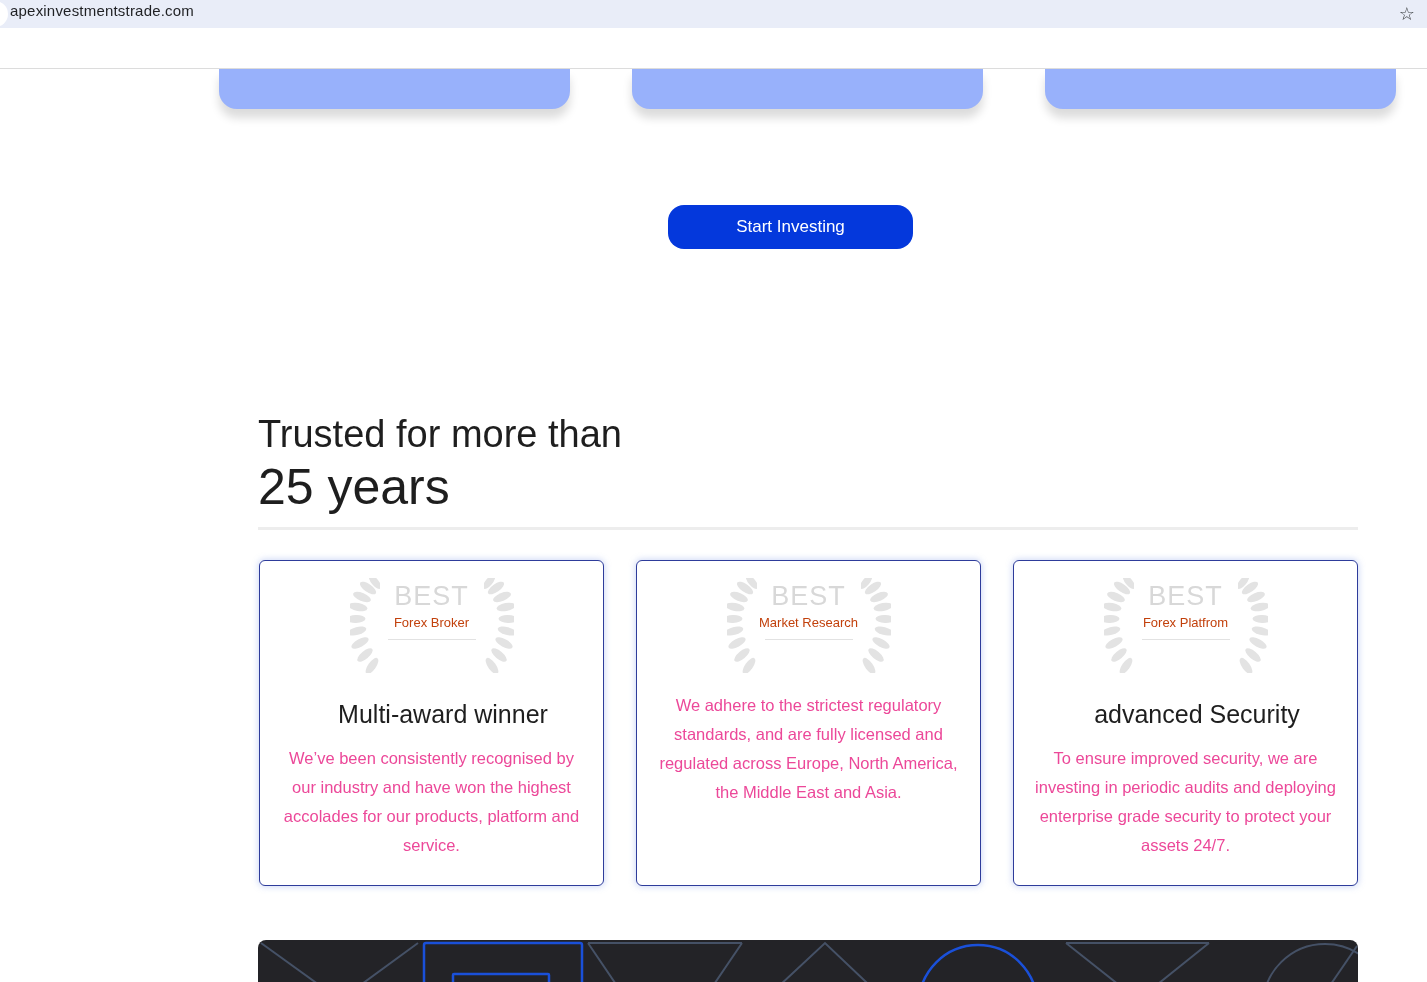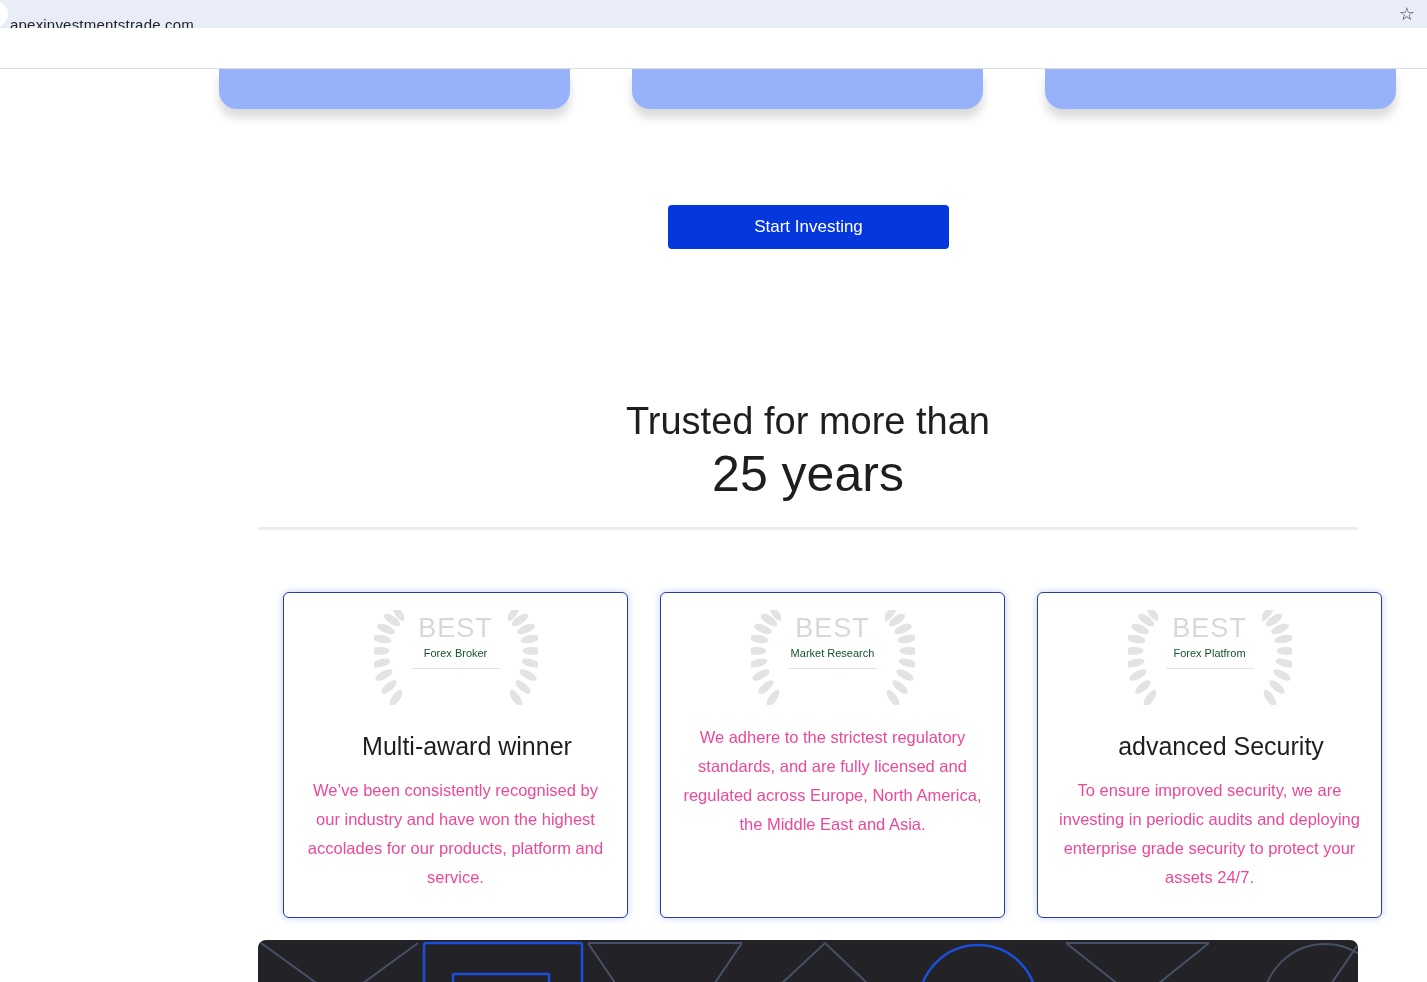--- a/index.html
+++ b/index.html
@@ -12,21 +12,21 @@
   
   .browser-bar{
     position:absolute;left:0;top:0;width:1427px;height:28px;
     background:#e9edf8;display:flex;align-items:center;
   }
   .omnibox-circle{
     position:absolute;left:-18px;top:1px;width:26px;height:26px;
     border-radius:50%;background:#ffffff;
   }
   .url-text{
-    position:absolute;left:10px;top:16px;
+    position:absolute;left:10px;top:2px;
     font-size:15px;color:#1f2023;letter-spacing:.2px;
   }
   .star{
     position:absolute;right:12px;top:2px;
     font-size:18px;color:#3c4043;line-height:24px;cursor:pointer;
   }
   
   .header-band{
     position:absolute;left:0;top:28px;width:1427px;height:40px;
     background:#ffffff;border-bottom:1px solid #dcdcdc;z-index:3;
@@ -35,58 +35,58 @@
   .top-card{
     position:absolute;top:69px;width:351px;height:40px;
     background:#98b1fb;border-radius:0 0 18px 18px;
     box-shadow:0 9px 10px rgba(0,0,0,0.14);
   }
   .top-card.c1{left:219px;}
   .top-card.c2{left:632px;}
   .top-card.c3{left:1045px;}
   
   .cta-button{
-    position:absolute;left:668px;top:205px;width:281px;height:44px;
-    background:#0438dc;border:none;border-radius:4px;
+    position:absolute;left:668px;top:205px;width:245px;height:44px;
+    background:#0438dc;border:none;border-radius:16px;
     color:#ffffff;font-size:17px;font-family:"Liberation Sans",sans-serif;
     display:flex;align-items:center;justify-content:center;cursor:pointer;
   }
   
   .trusted{
-    position:absolute;left:258px;top:398px;width:1100px;
-    text-align:center;color:#1e1e1e;
+    position:absolute;left:258px;top:411px;width:1100px;
+    color:#1e1e1e;
   }
   .trusted .l1{font-size:38px;line-height:46px;font-weight:400;}
   .trusted .l2{font-size:50px;line-height:60px;font-weight:400;}
   .divider{
     position:absolute;left:258px;top:527px;width:1100px;height:3px;
     background:#ededed;
   }
   
   .card{
-    position:absolute;top:592px;width:345px;height:326px;
+    position:absolute;top:560px;width:345px;height:326px;
     background:#ffffff;border:1px solid #2e3c9b;border-radius:6px;
     box-shadow:0 0 6px 1px rgba(120,150,230,0.35);
-    box-sizing:border-box;text-align:center;margin-left:24px;
+    box-sizing:border-box;text-align:center;
   }
   .card.k1{left:259px;}
   .card.k2{left:636px;}
   .card.k3{left:1013px;}
   .badge{
     position:relative;width:160px;height:100px;margin:15px auto 0;
     color:#e3e3e3;
   }
   .laurel{position:absolute;top:2px;width:30px;height:95px;}
   .laurel.left{left:-2px;}
   .laurel.right{right:-2px;transform:scaleX(-1);}
   .badge-best{
     font-size:27px;color:#d8d8d8;letter-spacing:1px;padding-top:5px;
     font-weight:400;
   }
-  .badge-sub{font-size:11px;color:#14532d;margin-top:3px;}
+  .badge-sub{font-size:13px;color:#c2410c;margin-top:3px;}
   .badge-line{width:88px;border-top:1px solid #e2e2e2;margin:9px auto 0;}
   .card-title{
     margin-top:24px;font-size:25px;font-weight:400;color:#1e1e1e;padding-left:23px;
   }
   .card-body{
     margin:15px 18px 0;font-size:16.5px;line-height:29px;color:#ec4899;
   }
   
   .footer-art{
     position:absolute;left:258px;top:940px;width:1100px;height:42px;

